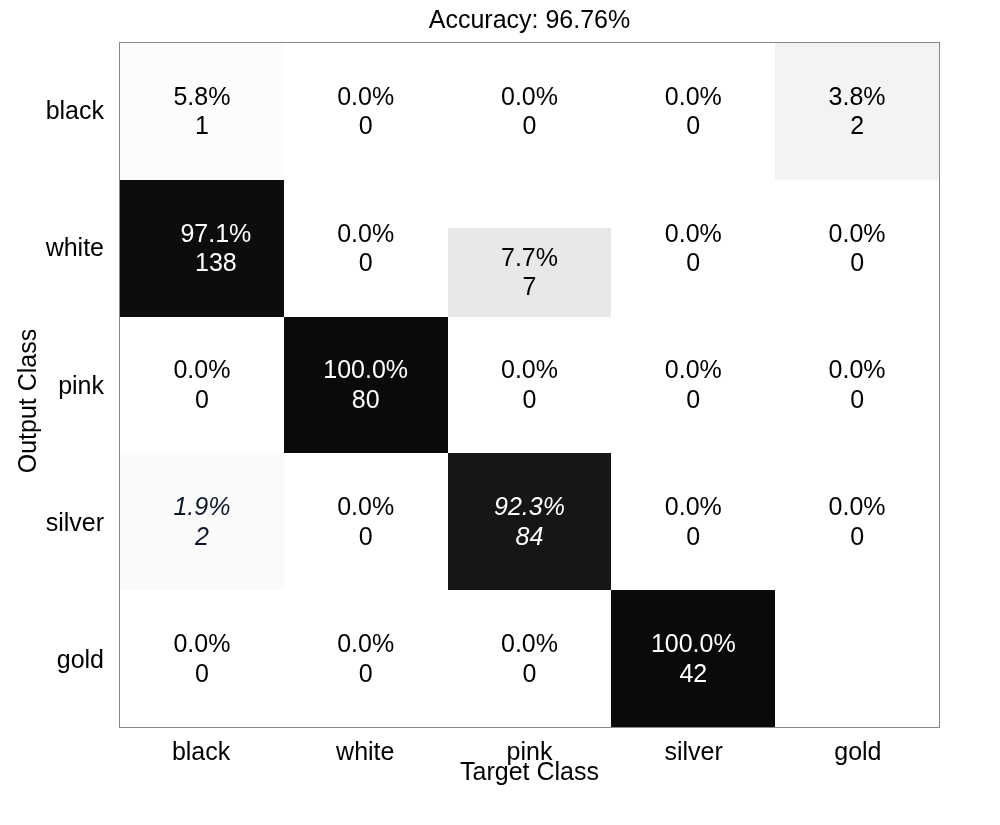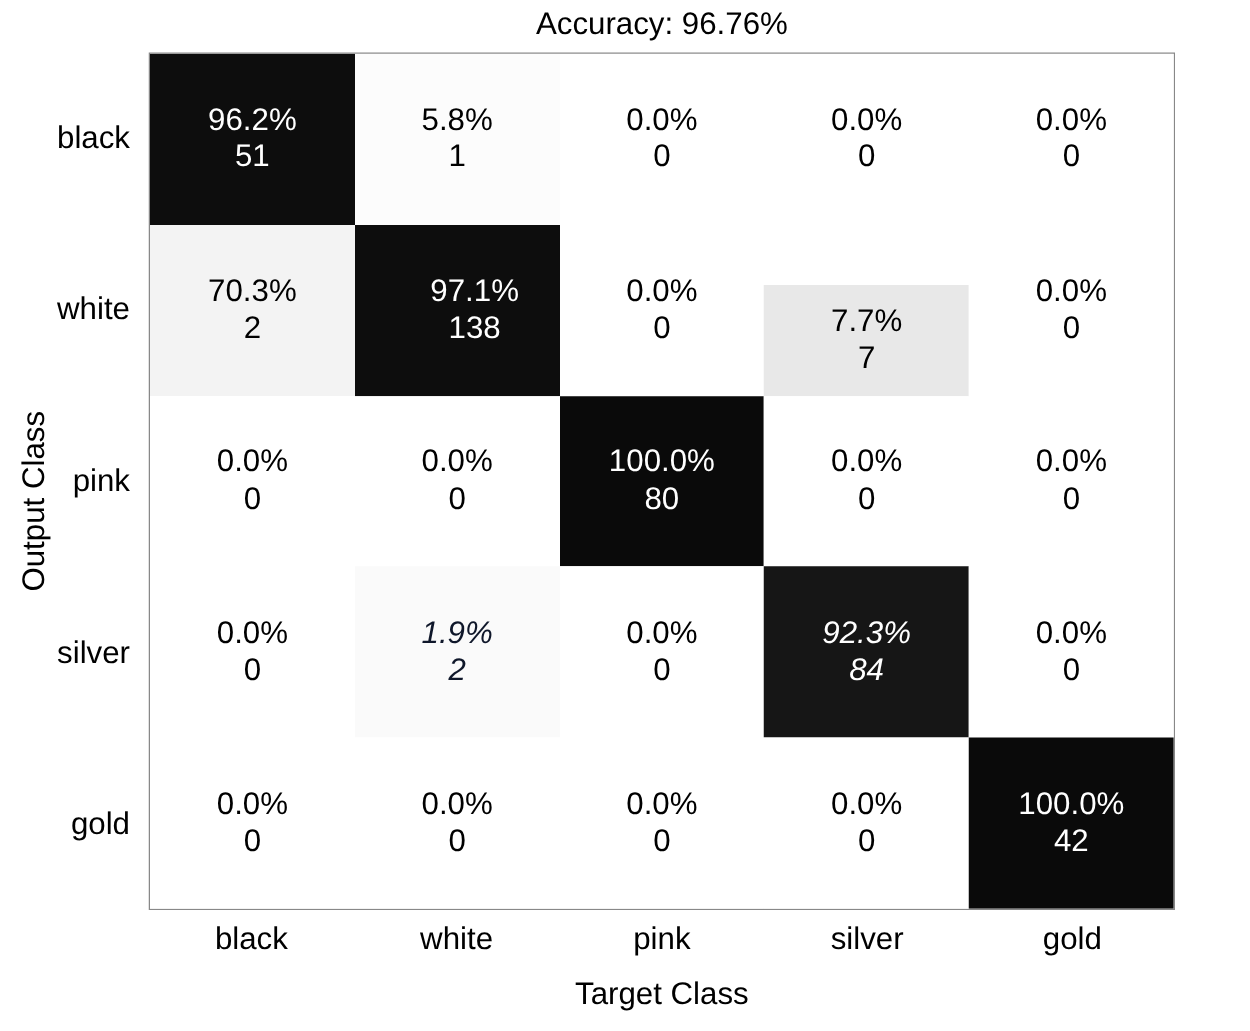--- a/index.html
+++ b/index.html
@@ -131,21 +131,21 @@
     position: absolute;
     left: 0;
     top: 42px;
     width: 38px;
     height: 686px;
   }
 
   #xlabel {
     position: absolute;
     left: 119px;
-    top: 778px;
+    top: 754px;
     width: 821px;
     height: 36px;
     line-height: 34px;
     text-align: center;
     font-size: 25px;
     white-space: nowrap;
   }
 </style>
 </head>
 <body>
@@ -161,42 +161,38 @@
   <div id="yticks">
     <div class="ytick-row">black</div>
     <div class="ytick-row">white</div>
     <div class="ytick-row">pink</div>
     <div class="ytick-row">silver</div>
     <div class="ytick-row">gold</div>
   </div>
 
   <div id="plot">
     <div id="grid">
-        <div class="cell" style="background: rgb(13, 13, 13); color: rgb(255, 255, 255);">
-          <div class="pct">96.2%</div>
-          <div class="cnt">51</div>
-        </div>
         <div class="cell" style="background: rgb(252, 252, 252); color: rgb(0, 0, 0);">
           <div class="pct">5.8%</div>
           <div class="cnt">1</div>
         </div>
         <div class="cell" style="background: rgb(255, 255, 255); color: rgb(0, 0, 0);">
           <div class="pct">0.0%</div>
           <div class="cnt">0</div>
         </div>
         <div class="cell" style="background: rgb(255, 255, 255); color: rgb(0, 0, 0);">
           <div class="pct">0.0%</div>
           <div class="cnt">0</div>
         </div>
         <div class="cell" style="background: rgb(255, 255, 255); color: rgb(0, 0, 0);">
           <div class="pct">0.0%</div>
           <div class="cnt">0</div>
         </div>
         <div class="cell" style="background: rgb(243, 243, 243); color: rgb(0, 0, 0);">
-          <div class="pct">70.3%</div>
+          <div class="pct">3.8%</div>
           <div class="cnt">2</div>
         </div>
         <div class="cell" style="background: rgb(13, 13, 13); color: rgb(255, 255, 255); padding-left: 28px;">
           <div class="pct">97.1%</div>
           <div class="cnt">138</div>
         </div>
         <div class="cell" style="background: rgb(255, 255, 255); color: rgb(0, 0, 0);">
           <div class="pct">0.0%</div>
           <div class="cnt">0</div>
         </div>

